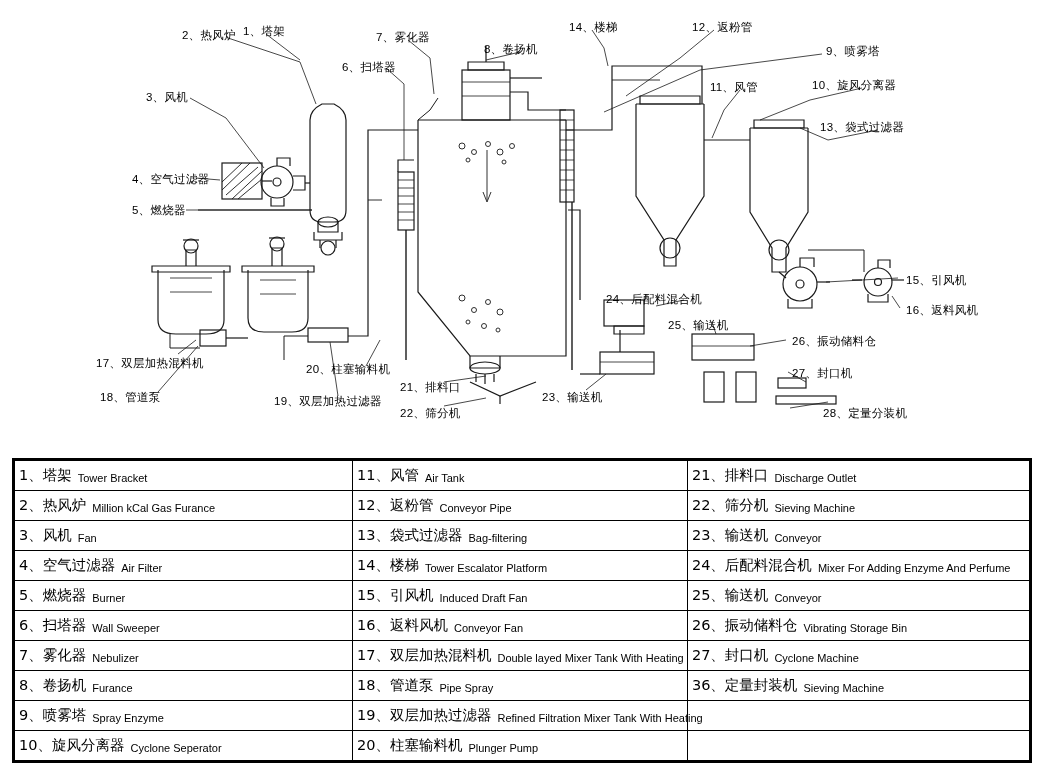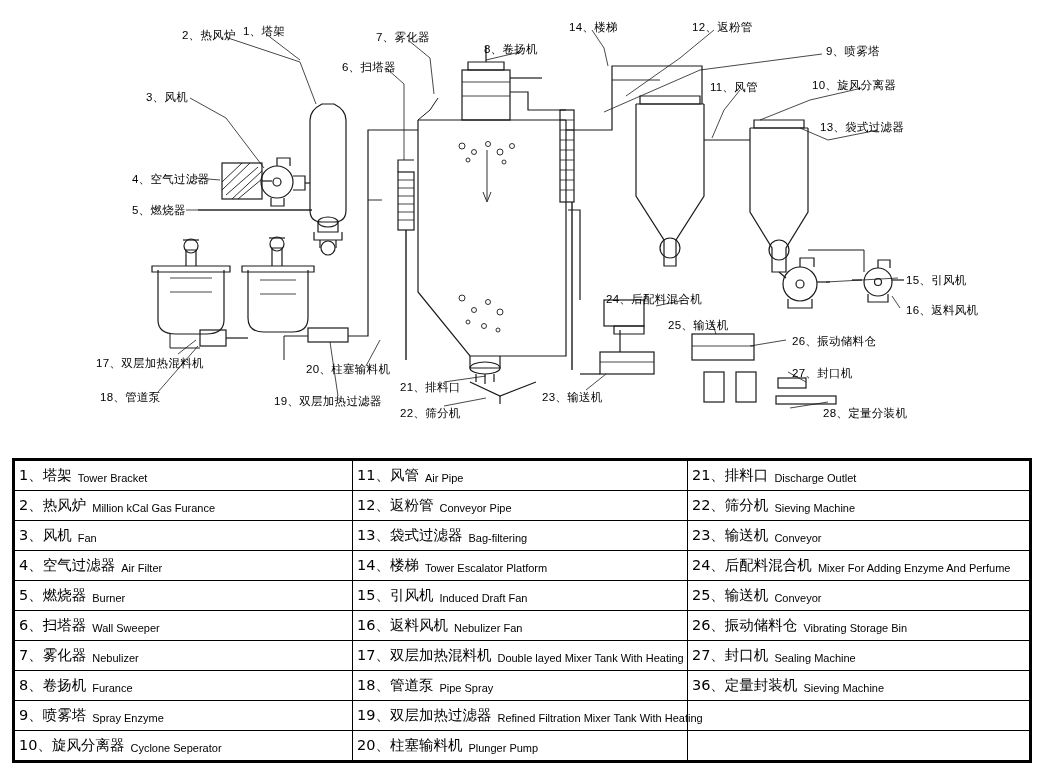--- a/index.html
+++ b/index.html
@@ -301,21 +301,21 @@
       <tr>
         <td colspan="2">
             <div class="cell">
               <span class="cn">1、塔架</span>
               <span class="en">Tower Bracket</span>
             </div>
           </td>
         <td colspan="2">
             <div class="cell">
               <span class="cn">11、风管</span>
-              <span class="en">Air Pipe</span>
+              <span class="en">Air Tank</span>
             </div>
           </td>
         <td colspan="2">
             <div class="cell">
               <span class="cn">21、排料口</span>
               <span class="en">Discharge Outlet</span>
             </div>
           </td>
       </tr>
       <tr>
@@ -401,21 +401,21 @@
       <tr>
         <td colspan="2">
             <div class="cell">
               <span class="cn">6、扫塔器</span>
               <span class="en">Wall Sweeper</span>
             </div>
           </td>
         <td colspan="2">
             <div class="cell">
               <span class="cn">16、返料风机</span>
-              <span class="en">Nebulizer Fan</span>
+              <span class="en">Conveyor Fan</span>
             </div>
           </td>
         <td colspan="2">
             <div class="cell">
               <span class="cn">26、振动储料仓</span>
               <span class="en">Vibrating Storage Bin</span>
             </div>
           </td>
       </tr>
       <tr>
@@ -427,21 +427,21 @@
           </td>
         <td colspan="2">
             <div class="cell">
               <span class="cn">17、双层加热混料机</span>
               <span class="en">Double layed Mixer Tank With Heating</span>
             </div>
           </td>
         <td colspan="2">
             <div class="cell">
               <span class="cn">27、封口机</span>
-              <span class="en">Sealing Machine</span>
+              <span class="en">Cyclone Machine</span>
             </div>
           </td>
       </tr>
       <tr>
         <td colspan="2">
             <div class="cell">
               <span class="cn">8、卷扬机</span>
               <span class="en">Furance</span>
             </div>
           </td>

